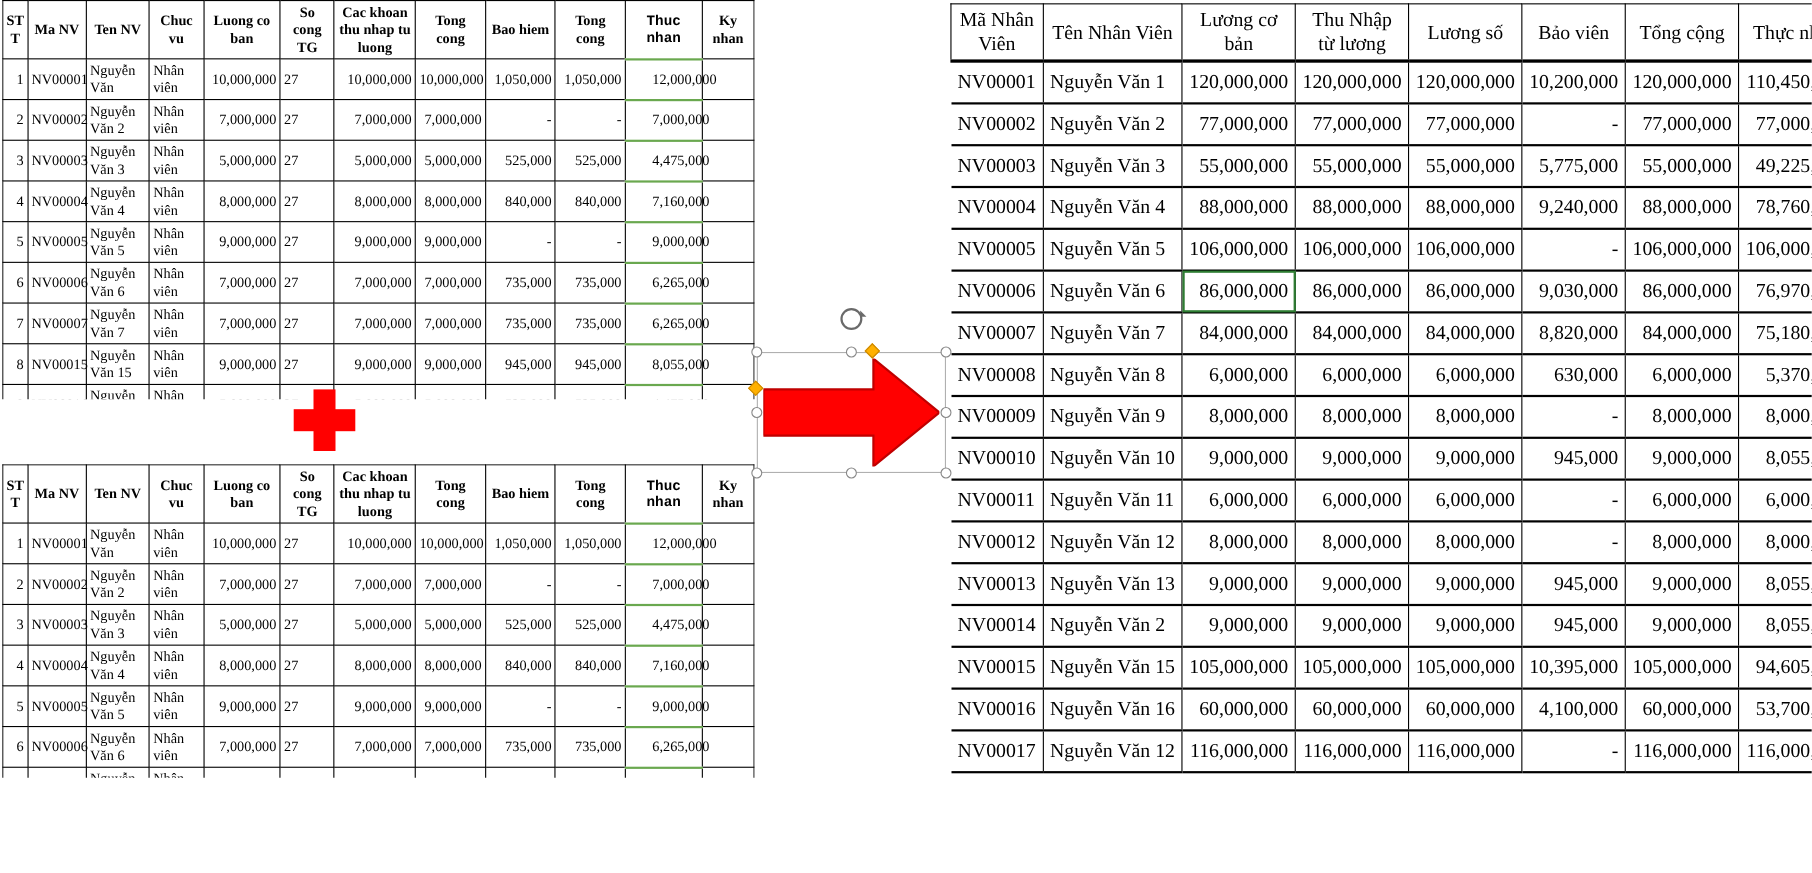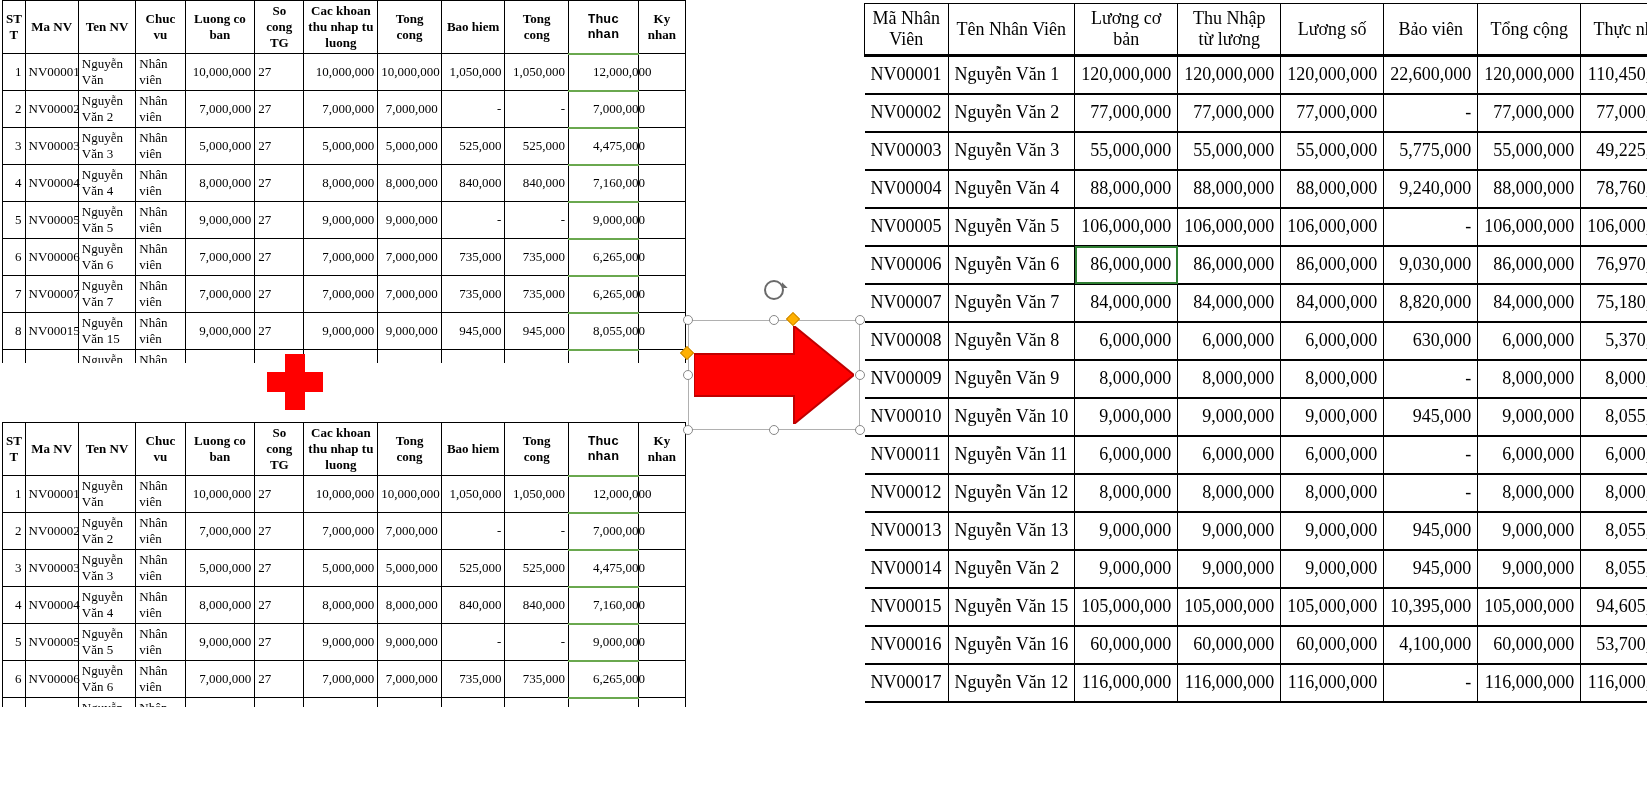--- a/index.html
+++ b/index.html
@@ -407,21 +407,21 @@
         <th>Thực nhận</th>
       </tr>
         </thead>
       <tbody>
           <tr>
             <td class="left">NV00001</td>
             <td class="left">Nguyễn Văn 1</td>
             <td class="num">120,000,000</td>
             <td class="num">120,000,000</td>
             <td class="num">120,000,000</td>
-            <td class="num">22,600,000</td>
+            <td class="num">10,200,000</td>
             <td class="num">120,000,000</td>
             <td class="num">110,450,000</td>
           </tr>
           <tr>
             <td class="left">NV00002</td>
             <td class="left">Nguyễn Văn 2</td>
             <td class="num">77,000,000</td>
             <td class="num">77,000,000</td>
             <td class="num">77,000,000</td>
             <td class="num">-</td>

